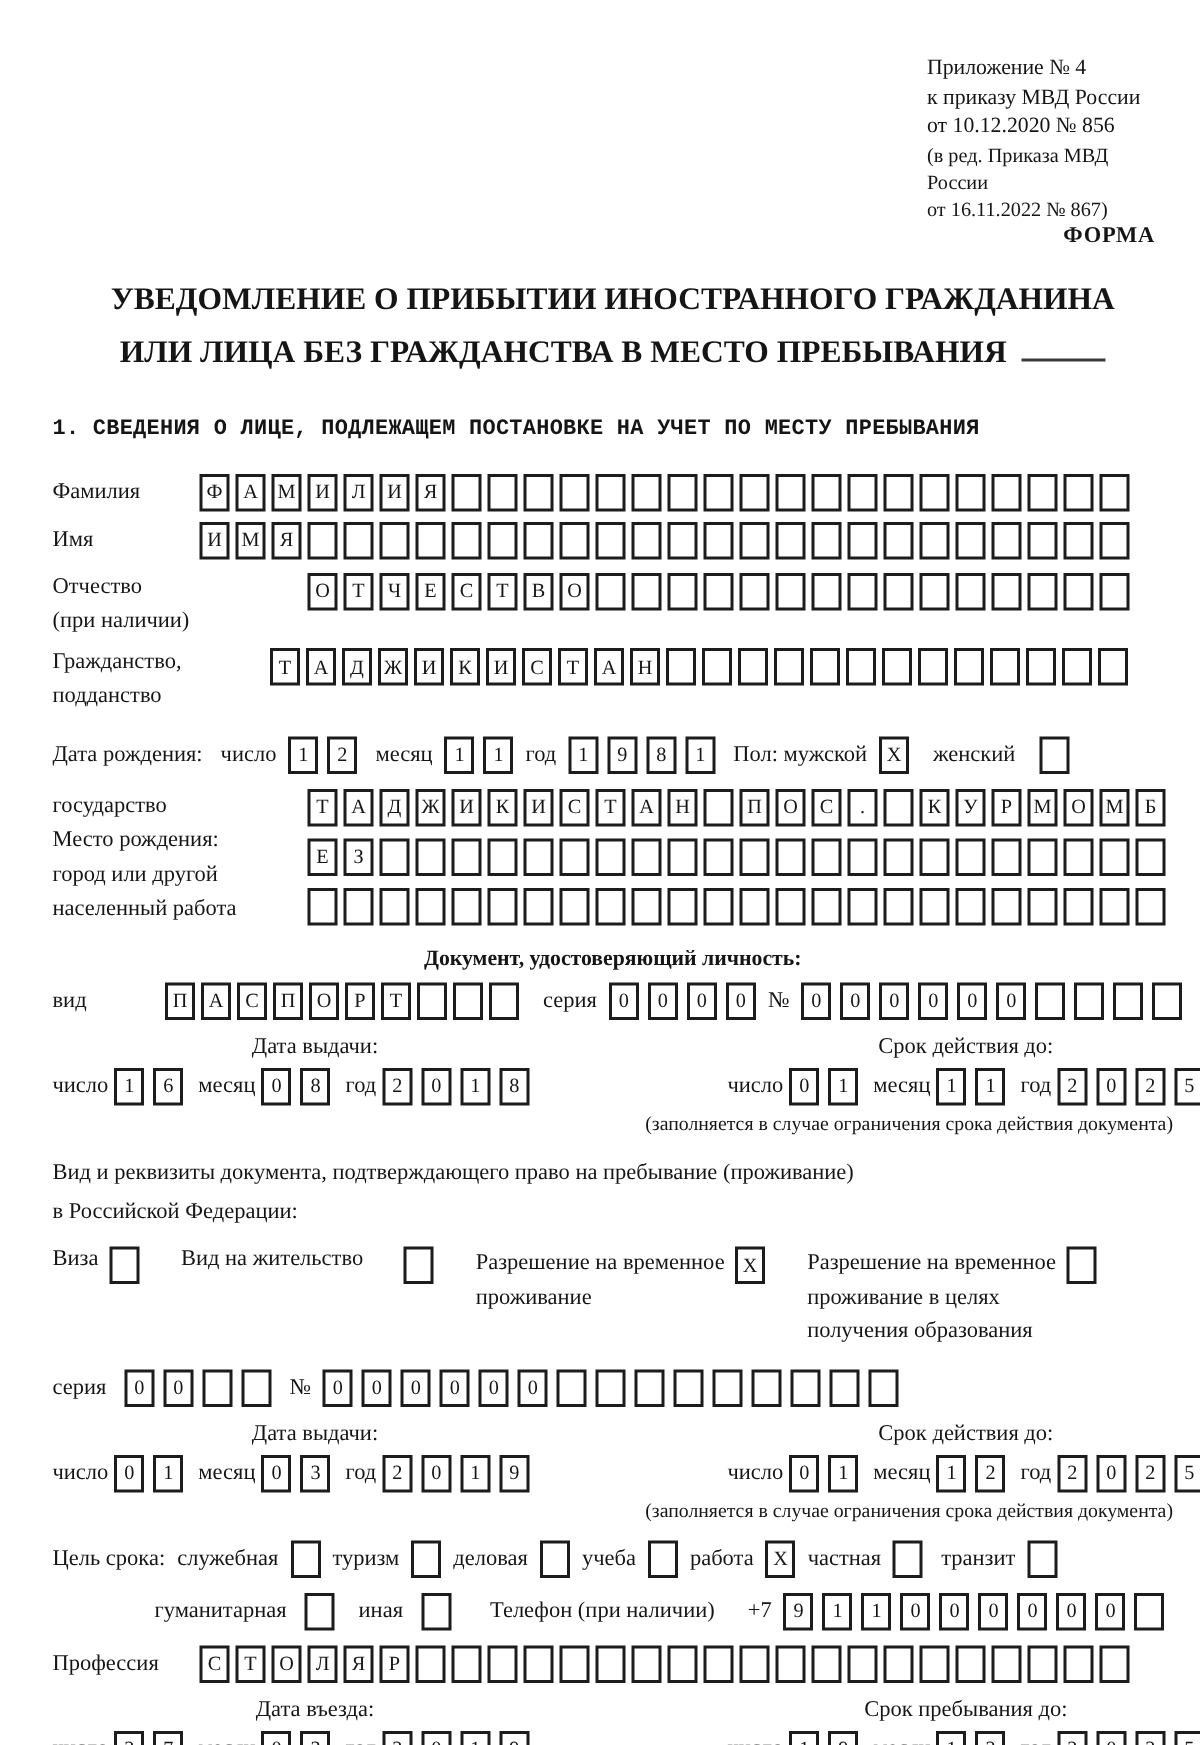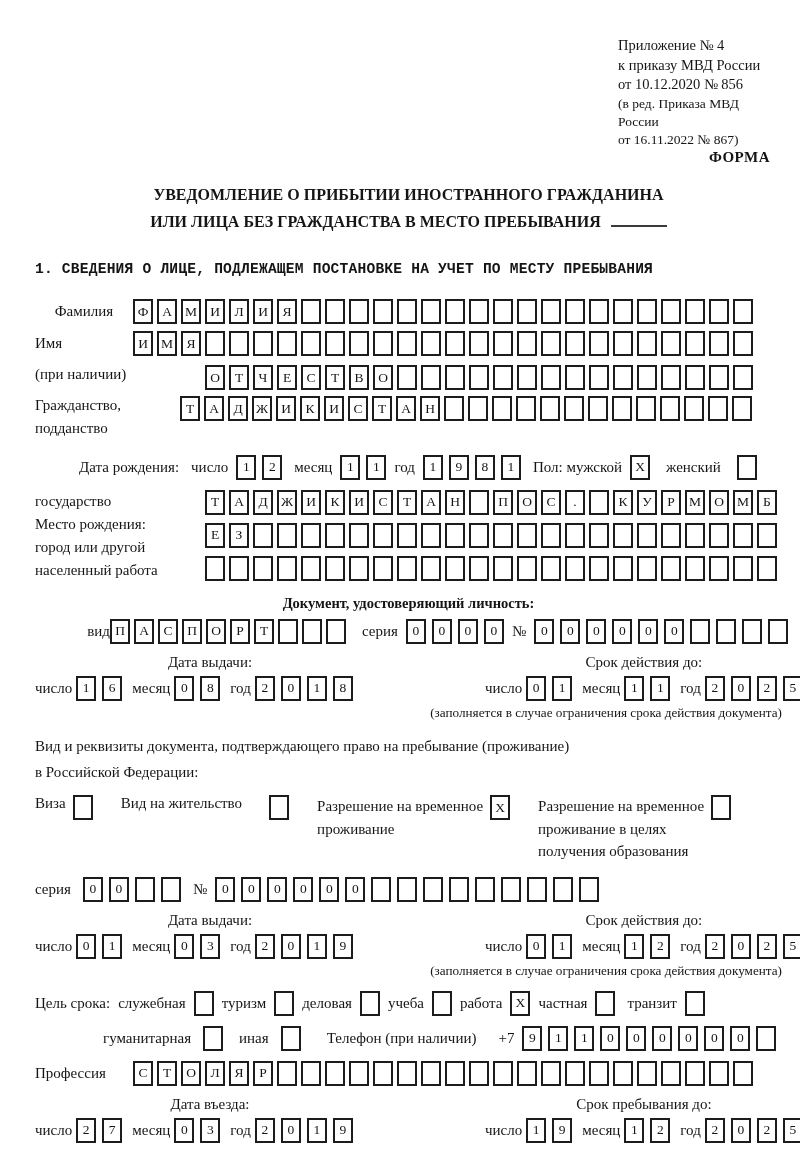--- a/index.html
+++ b/index.html
@@ -3,21 +3,21 @@
 <meta charset="utf-8">
 <style>
   html,body{margin:0;padding:0;background:#ffffff;}
   body{width:800px;font-family:"Liberation Serif","DejaVu Serif",serif;font-size:15px;color:#151515;}
   .page{width:800px;min-height:1163px;box-sizing:border-box;padding:36px 18px 30px 35px;}
 
   .header-ref{margin-left:583px;line-height:1.35;font-size:14.5px;}
   .header-ref .sub{font-size:13.5px;}
   .forma{text-align:right;font-weight:bold;padding-right:12px;letter-spacing:.5px;}
 
-  .title{text-align:center;font-weight:bold;font-size:16px;line-height:1.65;margin-top:16px;}
+  .title{text-align:center;font-weight:bold;font-size:21px;line-height:1.65;margin-top:16px;}
   .title-underline{display:inline-block;width:56px;border-bottom:2px solid #3a3a3a;margin-left:10px;vertical-align:baseline;}
 
   .section-heading{font-weight:bold;font-size:14.6px;margin-top:26px;letter-spacing:.2px;font-family:Liberation Mono, monospace;}
 
   .frow{display:flex;align-items:center;margin-top:7px;}
   .frow.top{align-items:flex-start;}
   .flabel{flex:none;}
   .w98{width:98px;}
   .w145{width:145px;}
   .w170{width:170px;}
@@ -67,21 +67,21 @@
   </div>
   <div class="forma">ФОРМА</div>
 
   <div class="title">
     <span>УВЕДОМЛЕНИЕ О ПРИБЫТИИ ИНОСТРАННОГО ГРАЖДАНИНА</span><br>
     <span>ИЛИ ЛИЦА БЕЗ ГРАЖДАНСТВА В МЕСТО ПРЕБЫВАНИЯ</span><span class="title-underline"></span>
   </div>
 
   <div class="section-heading">1. СВЕДЕНИЯ О ЛИЦЕ, ПОДЛЕЖАЩЕМ ПОСТАНОВКЕ НА УЧЕТ ПО МЕСТУ ПРЕБЫВАНИЯ</div>
 
-  <div class="frow" style="margin-top:22px;text-align:center;">
+  <div class="frow" style="margin-top:22px;">
     <span class="flabel w98">Фамилия</span>
     <span class="cells">
         <span class="cell">Ф</span>
         <span class="cell">А</span>
         <span class="cell">М</span>
         <span class="cell">И</span>
         <span class="cell">Л</span>
         <span class="cell">И</span>
         <span class="cell">Я</span>
         <span class="cell"></span>
@@ -133,20 +133,21 @@
         <span class="cell"></span>
         <span class="cell"></span>
         <span class="cell"></span>
         <span class="cell"></span>
         <span class="cell"></span>
       </span>
   </div>
 
   <div class="frow top">
     <span class="lblcol w170">
+      <div>Отчество</div>
       <div>(при наличии)</div>
     </span>
     <span class="cells" style="margin-top:2px;">
         <span class="cell">О</span>
         <span class="cell">Т</span>
         <span class="cell">Ч</span>
         <span class="cell">Е</span>
         <span class="cell">С</span>
         <span class="cell">Т</span>
         <span class="cell">В</span>
@@ -195,21 +196,21 @@
         <span class="cell"></span>
         <span class="cell"></span>
         <span class="cell"></span>
         <span class="cell"></span>
         <span class="cell"></span>
         <span class="cell"></span>
         <span class="cell"></span>
       </span>
   </div>
 
-  <div class="frow" style="margin-top:14px;margin-left:44px;">
+  <div class="frow" style="margin-top:14px;">
     <span class="flabel">Дата рождения:</span>
     <span class="sp12">число</span>
     <span class="cells wide sp8">
         <span class="cell">1</span>
         <span class="cell">2</span>
       </span>
     <span class="sp12">месяц</span>
     <span class="cells wide sp8">
         <span class="cell">1</span>
         <span class="cell">1</span>
@@ -316,21 +317,21 @@
           <span class="cell"></span>
           <span class="cell"></span>
           <span class="cell"></span>
         </span>
     </span>
   </div>
 
   <div class="doc-heading">Документ, удостоверяющий личность:</div>
 
   <div class="frow">
-    <span class="flabel" style="width:75px;text-align:right;">вид</span>
+    <span class="flabel" style="width:75px;">вид</span>
     <span class="cells">
         <span class="cell">П</span>
         <span class="cell">А</span>
         <span class="cell">С</span>
         <span class="cell">П</span>
         <span class="cell">О</span>
         <span class="cell">Р</span>
         <span class="cell">Т</span>
         <span class="cell"></span>
         <span class="cell"></span>

